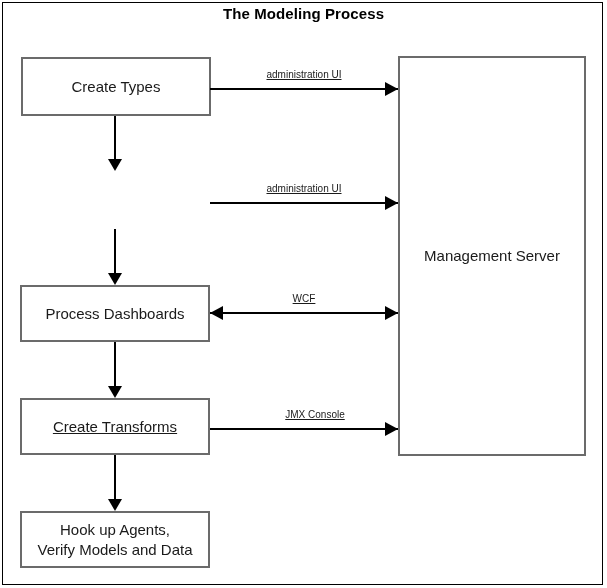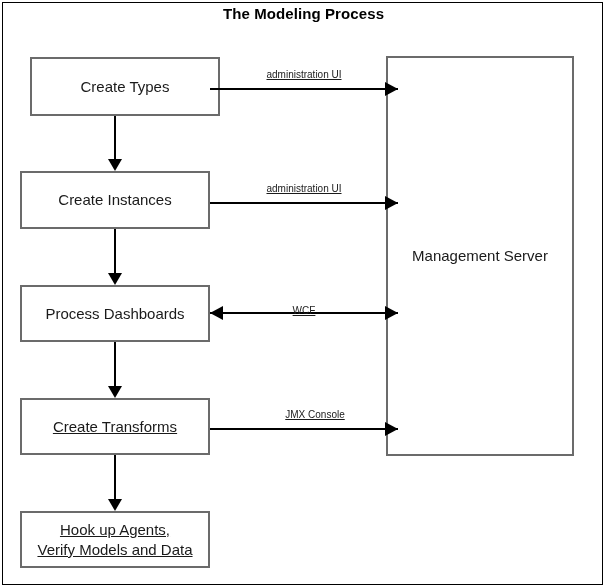--- a/index.html
+++ b/index.html
@@ -123,42 +123,39 @@
 </style>
 </head>
 <body>
 
 <div id="figure">
 
   <div class="outer-border"></div>
 
   <div class="fig-title">The Modeling Process</div>
 
-  <div class="node" style="left:30px; top:57px; width:190px; height:59px;">
+  <div class="node" style="left:21px; top:57px; width:190px; height:59px;">
     <span class="node-label">Create Types</span>
   </div>
 
-  <div class="node" style="left:20px; top:171px; width:190px; height:58px;">
-    <span class="node-label">Create Instances</span>
-  </div>
 
   <div class="node" style="left:20px; top:285px; width:190px; height:57px;">
     <span class="node-label">Process Dashboards</span>
   </div>
 
   <div class="node" style="left:20px; top:398px; width:190px; height:57px;text-decoration:underline;">
     <span class="node-label">Create Transforms</span>
   </div>
 
-  <div class="node" style="left:20px; top:511px; width:190px; height:57px;text-decoration:underline;">
+  <div class="node" style="left:20px; top:511px; width:190px; height:57px;">
     <span class="node-label">Hook up Agents,
 Verify Models and Data</span>
   </div>
 
-  <div class="node" style="left:386px; top:56px; width:188px; height:400px;justify-content:center;">
+  <div class="node" style="left:398px; top:56px; width:188px; height:400px;justify-content:center;">
     <span class="node-label">Management Server</span>
   </div>
 
   <div class="vconn" style="left:108px; top:116px; height:55px;">
     <div class="vline" style="height:43px;"></div>
     <div class="vhead"></div>
   </div>
 
   <div class="vconn" style="left:108px; top:229px; height:56px;">
     <div class="vline" style="height:44px;"></div>
@@ -185,21 +182,21 @@
     <div class="hline"></div>
     <div class="head-right"></div>
   </div>
   <div class="edge-label" style="left:210px; top:183px; width:188px;">administration UI</div>
 
   <div class="hconn" style="left:210px; top:306px; width:188px;">
     <div class="hline"></div>
     <div class="head-left"></div>
     <div class="head-right"></div>
   </div>
-  <div class="edge-label" style="left:210px; top:293px; width:188px;margin-top:12px;">WCF</div>
+  <div class="edge-label" style="left:210px; top:293px; width:188px;">WCF</div>
 
   <div class="hconn" style="left:210px; top:422px; width:188px;">
     <div class="hline"></div>
     <div class="head-right"></div>
   </div>
   <div class="edge-label" style="left:210px; top:409px; width:188px;margin-left:11px;">JMX Console</div>
 
 </div>
 
 </body></html>

